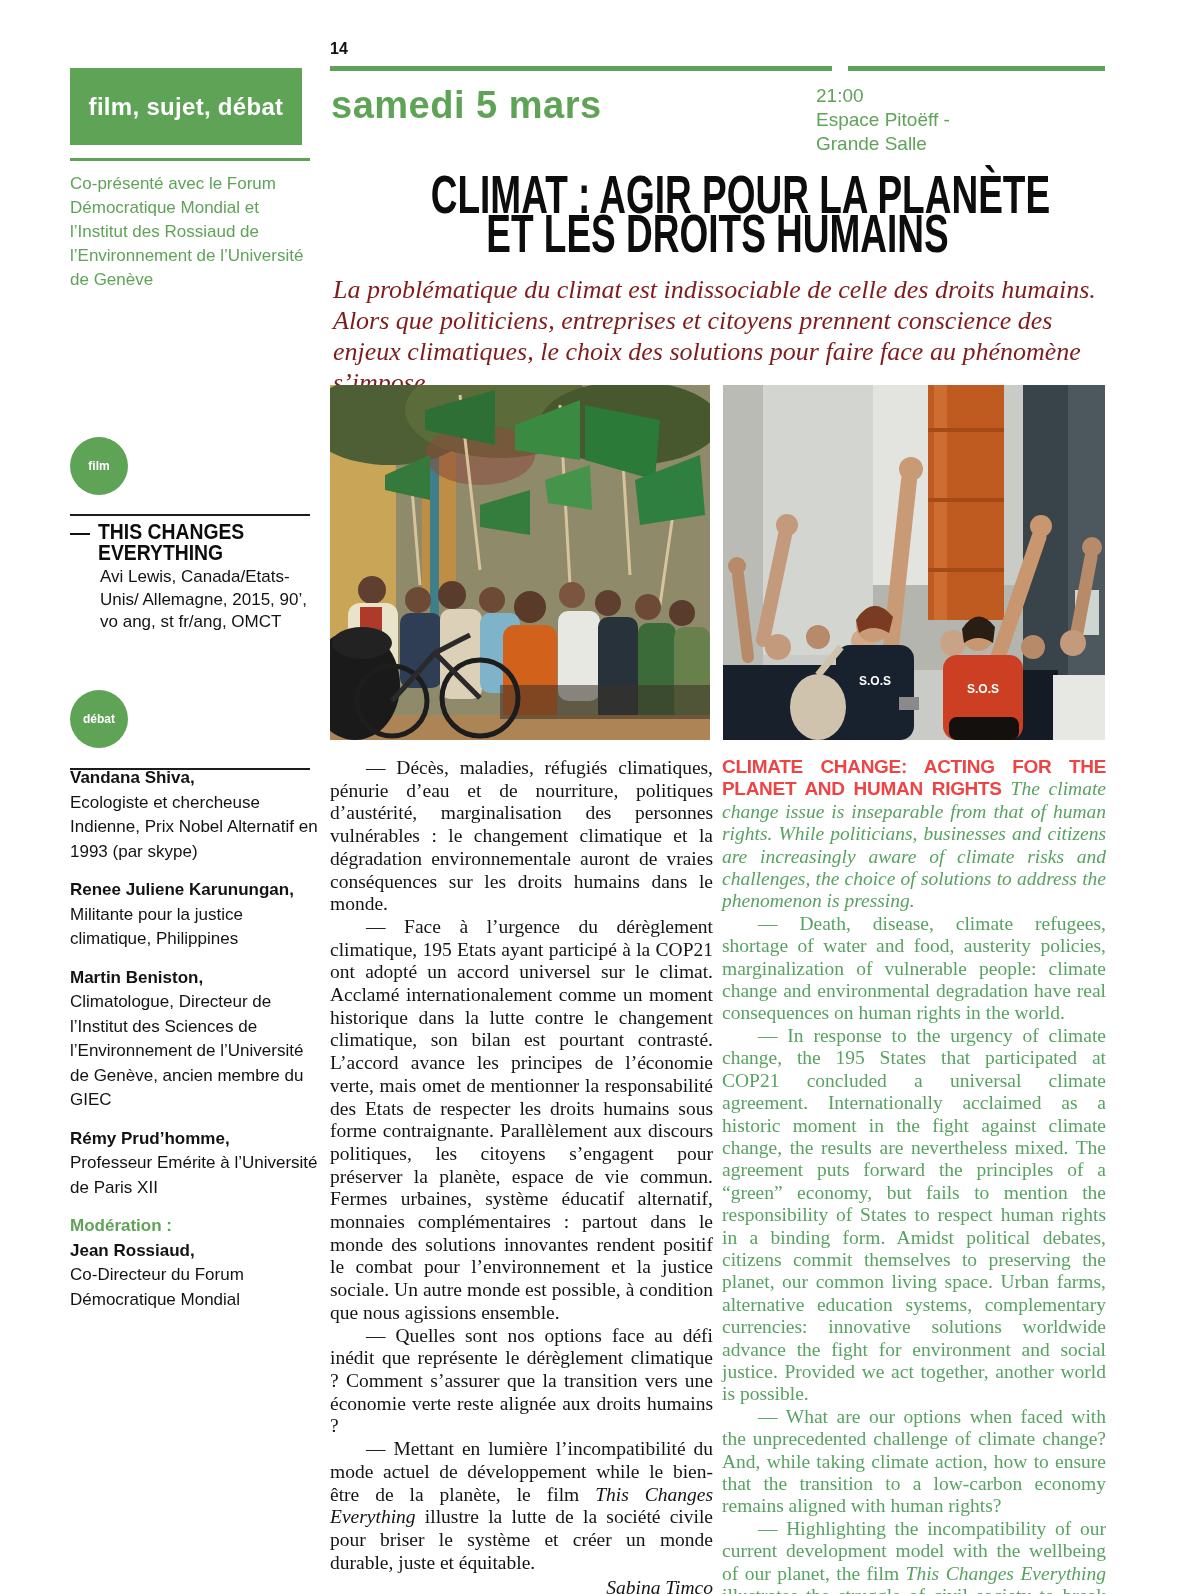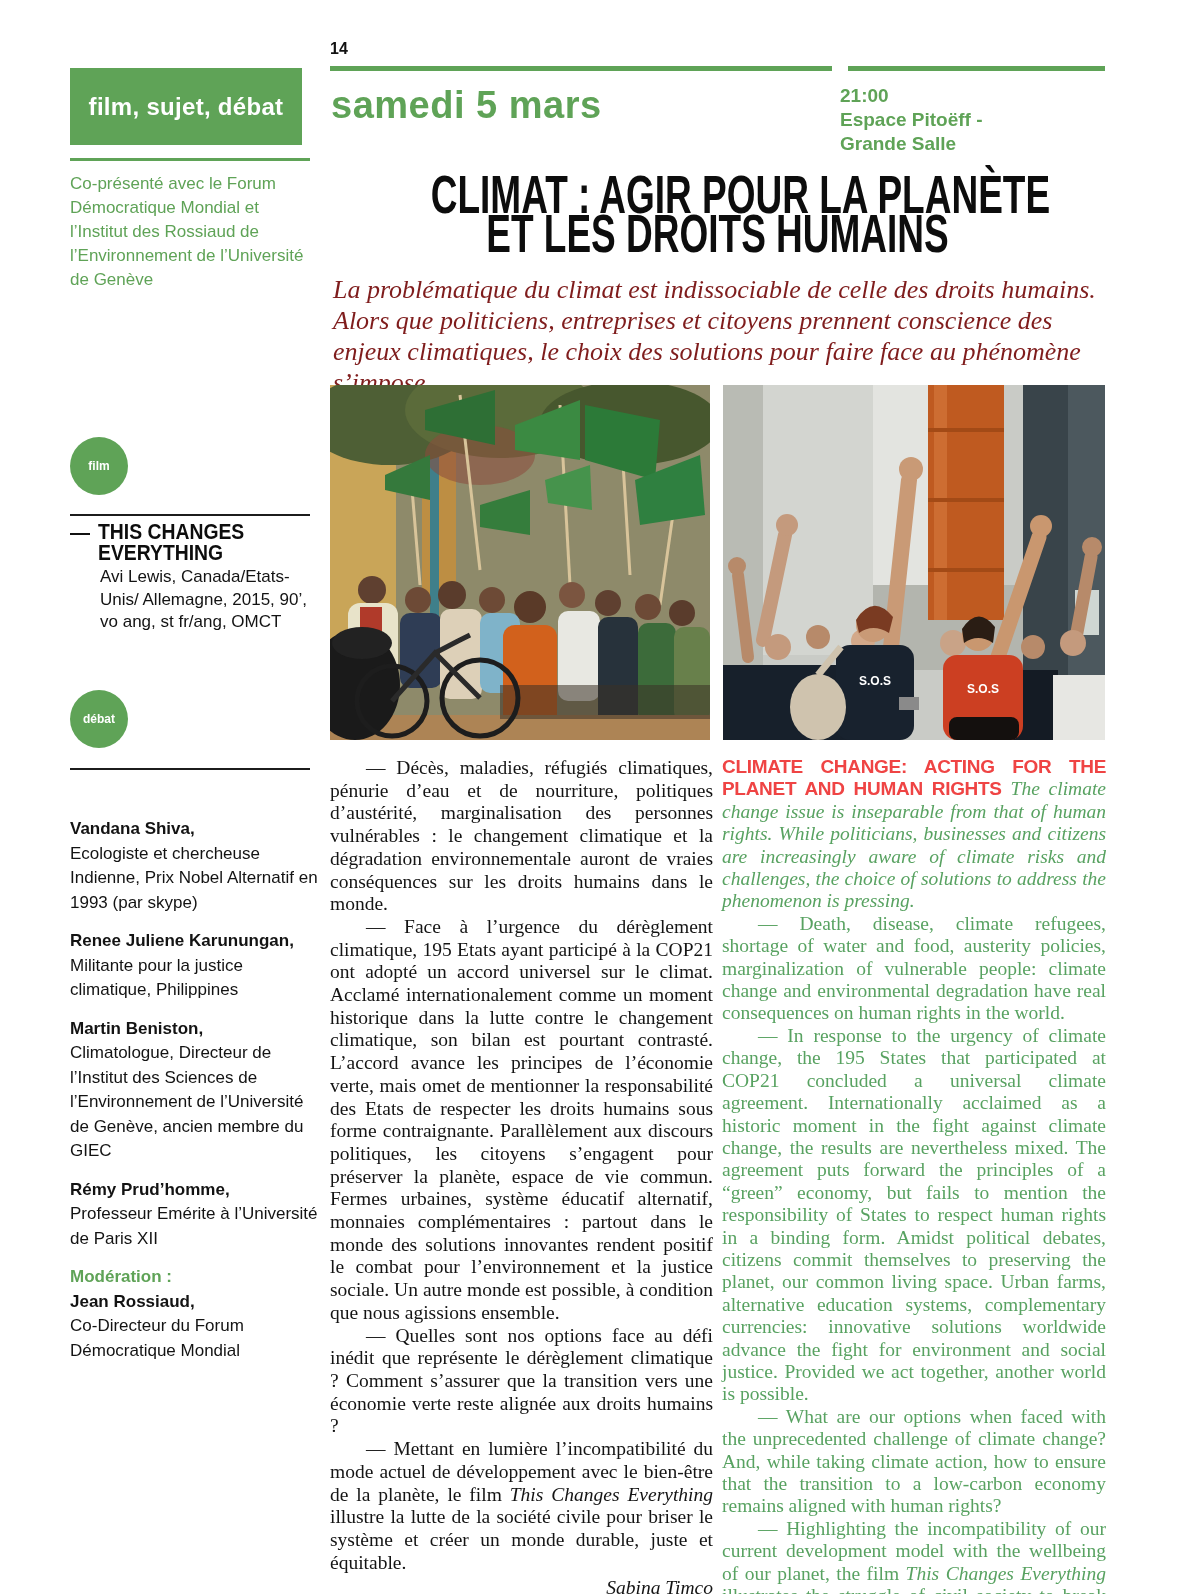--- a/index.html
+++ b/index.html
@@ -12,21 +12,21 @@
   .rule-top{top:66px;height:5px;background:#5fa357;}
   .rule-top.l{left:330px;width:502px;}
   .rule-top.r{left:848px;width:257px;}
 
   .badge{left:70px;top:68px;width:232px;height:77px;display:flex;align-items:center;justify-content:center;
          color:#fff;font-size:24px;font-weight:bold;letter-spacing:.3px;}
   .badge-rule{left:70px;top:158px;width:240px;height:3px;background:#5fa357;}
   .copresented{left:70px;top:172px;width:248px;font-size:17px;line-height:24px;color:#5fa357;}
 
   .date{left:331px;top:84px;font-size:38px;font-weight:bold;color:#5fa357;letter-spacing:.5px;}
-  .hdr-right{left:840px;top:84px;font-size:19px;font-weight:bold;line-height:24px;color:#5fa357;}
+  .hdr-right{left:816px;top:84px;font-size:19px;font-weight:normal;line-height:24px;color:#5fa357;}
 
   .title{left:330px;top:176px;width:775px;text-align:center;color:#0d0d0d;
          font-size:50px;line-height:37px;font-weight:bold;letter-spacing:0;
          transform:scale(.74,1.06);transform-origin:50% 0;white-space:nowrap;}
   .intro{left:333px;top:274px;width:774px;font-family:Liberation Serif, serif;font-style:italic;
          font-size:26px;line-height:31px;color:#7f1d1d;}
 
   .photo{top:385px;height:355px;overflow:hidden;}
   .photo.l{left:330px;width:380px;}
   .photo.r{left:723px;width:382px;}
@@ -38,21 +38,21 @@
   .black-rule{left:70px;width:240px;height:2px;background:#1c1c1c;}
   .black-rule.f{top:514px;}
   .black-rule.d{top:768px;}
 
   .film-block{left:70px;top:521px;width:250px;}
   .film-dash{position:absolute;left:0;top:0;font-size:20px;font-weight:bold;color:#111;}
   .film-title{margin-left:28px;width:200px;font-size:22px;line-height:21px;font-weight:bold;color:#0d0d0d;
               transform:scaleX(.88);transform-origin:0 0;}
   .film-details{left:100px;top:566px;width:220px;font-size:17px;line-height:22.5px;color:#131313;}
 
-  .speakers{left:70px;top:817px;width:250px;font-size:17px;line-height:24.5px;color:#131313;}
+  .speakers{left:70px;top:766px;width:250px;font-size:17px;line-height:24.5px;color:#131313;}
   .speaker{margin-bottom:14px;}
   .speaker .nm{font-weight:bold;}
   .mod-label{color:#5fa357;font-weight:bold;margin-top:2px;}
 
   .col{font-family:"Liberation Serif",serif;font-size:19.5px;text-align:justify;}
   .col p{margin:0;text-indent:36px;}
   .col-fr{left:330px;top:757px;width:383px;line-height:22.7px;color:#141414;}
   .col-en{left:722px;top:756px;width:384px;line-height:22.4px;color:#58a261;}
   .byline{text-align:right;font-style:italic;text-indent:0 !important;margin-top:3px !important;}
   .en-head{font-family:"Liberation Sans",sans-serif;font-weight:bold;font-style:normal;
@@ -217,21 +217,21 @@
     </div>
     <div class="mod-label">Modération :</div>
     <div class="nm" style="font-weight:bold;">Jean Rossiaud,</div>
     <div>Co-Directeur du Forum Démocratique Mondial</div>
   </div>
 
   <div class="abs col col-fr" lang="fr">
     <p>— Décès, maladies, réfugiés climatiques, pénurie d’eau et de nourriture, politiques d’austérité, marginalisation des personnes vulnérables : le changement climatique et la dégradation environnementale auront de vraies conséquences sur les droits humains dans le monde.</p>
     <p>— Face à l’urgence du dérèglement climatique, 195 Etats ayant participé à la COP21 ont adopté un accord universel sur le climat. Acclamé internationalement comme un moment historique dans la lutte contre le changement climatique, son bilan est pourtant contrasté. L’accord avance les principes de l’économie verte, mais omet de mentionner la responsabilité des Etats de respecter les droits humains sous forme contraignante. Parallèlement aux discours politiques, les citoyens s’engagent pour préserver la planète, espace de vie commun. Fermes urbaines, système éducatif alternatif, monnaies complémentaires : partout dans le monde des solutions innovantes rendent positif le combat pour l’environnement et la justice sociale. Un autre monde est possible, à condition que nous agissions ensemble.</p>
     <p>— Quelles sont nos options face au défi inédit que représente le dérèglement climatique ? Comment s’assurer que la transition vers une économie verte reste alignée aux droits humains ?</p>
-    <p><span>— Mettant en lumière l’incompatibilité du mode actuel de développement avec le bien-être de la planète, le film </span><span class="it">This Changes Everything</span><span> illustre la lutte de la société civile pour briser le système et créer un monde durable, juste et équitable.</span></p>
+    <p><span>— Mettant en lumière l’incompatibilité du mode actuel de développement while le bien-être de la planète, le film </span><span class="it">This Changes Everything</span><span> illustre la lutte de la société civile pour briser le système et créer un monde durable, juste et équitable.</span></p>
     <p class="byline">Sabina Timco</p>
   </div>
 
   <div class="abs col col-en" lang="en">
     <p style="text-indent:0;"><span class="en-head">CLIMATE CHANGE: ACTING FOR THE PLANET AND HUMAN RIGHTS</span><span class="en-lede"> The climate change issue is inseparable from that of human rights. While politicians, businesses and citizens are increasingly aware of climate risks and challenges, the choice of solutions to address the phenomenon is pressing.</span></p>
     <p>— Death, disease, climate refugees, shortage of water and food, austerity policies, marginalization of vulnerable people: climate change and environmental degradation have real consequences on human rights in the world.</p>
     <p>— In response to the urgency of climate change, the 195 States that participated at COP21 concluded a universal climate agreement. Internationally acclaimed as a historic moment in the fight against climate change, the results are nevertheless mixed. The agreement puts forward the principles of a “green” economy, but fails to mention the responsibility of States to respect human rights in a binding form. Amidst political debates, citizens commit themselves to preserving the planet, our common living space. Urban farms, alternative education systems, complementary currencies: innovative solutions worldwide advance the fight for environment and social justice. Provided we act together, another world is possible.</p>
     <p>— What are our options when faced with the unprecedented challenge of climate change? And, while taking climate action, how to ensure that the transition to a low-carbon economy remains aligned with human rights?</p>
     <p><span>— Highlighting the incompatibility of our current development model with the wellbeing of our planet, the film </span><span class="it">This Changes Everything</span><span> illustrates the struggle of civil society to break the system and create a sustainable, just and equitable world.</span></p>
   </div>

